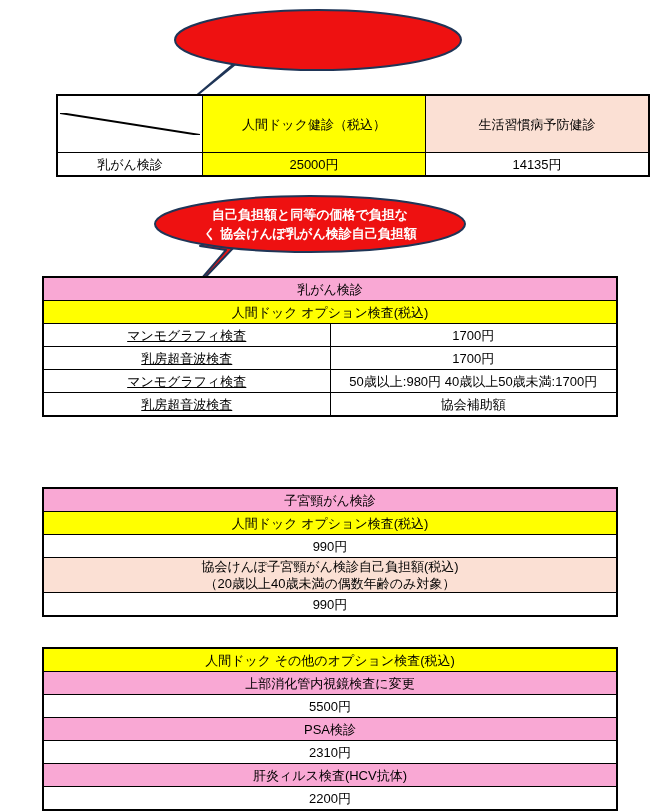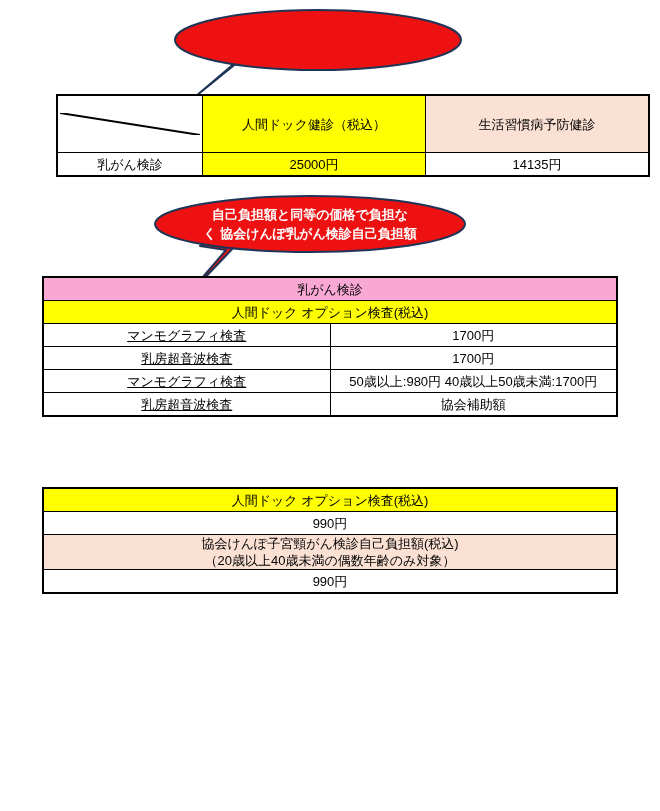--- a/index.html
+++ b/index.html
@@ -134,30 +134,58 @@
     </tr>
     <tr>
       <td class="white lbl c-label">乳房超音波検査</td>
       <td class="white">協会補助額</td>
     </tr>
   </tbody>
     </table>
 
   <table class="grid" id="t3">
     <tbody>
+        <tr>
+      <td class="blue">子宮頸がん検診</td>
+    </tr>
     <tr>
       <td class="yellow">人間ドック  オプション検査(税込)</td>
     </tr>
     <tr>
       <td class="white">990円</td>
     </tr>
     <tr>
       <td class="pink note">協会けんぽ子宮頸がん検診自己負担額(税込)
 （20歳以上40歳未満の偶数年齢のみ対象）</td>
     </tr>
     <tr>
       <td class="white">990円</td>
     </tr>
   </tbody>
     </table>
 
+  <table class="grid" id="t4">
+    <tbody>
+        <tr>
+      <td class="yellow">人間ドック  その他のオプション検査(税込)</td>
+    </tr>
+    <tr>
+      <td class="blue">上部消化管内視鏡検査に変更</td>
+    </tr>
+    <tr>
+      <td class="white">5500円</td>
+    </tr>
+    <tr>
+      <td class="blue">PSA検診</td>
+    </tr>
+    <tr>
+      <td class="white">2310円</td>
+    </tr>
+    <tr>
+      <td class="blue">肝炎ィルス検査(HCV抗体)</td>
+    </tr>
+    <tr>
+      <td class="white">2200円</td>
+    </tr>
+  </tbody>
+    </table>
 
 </div>
 
 </body></html>

